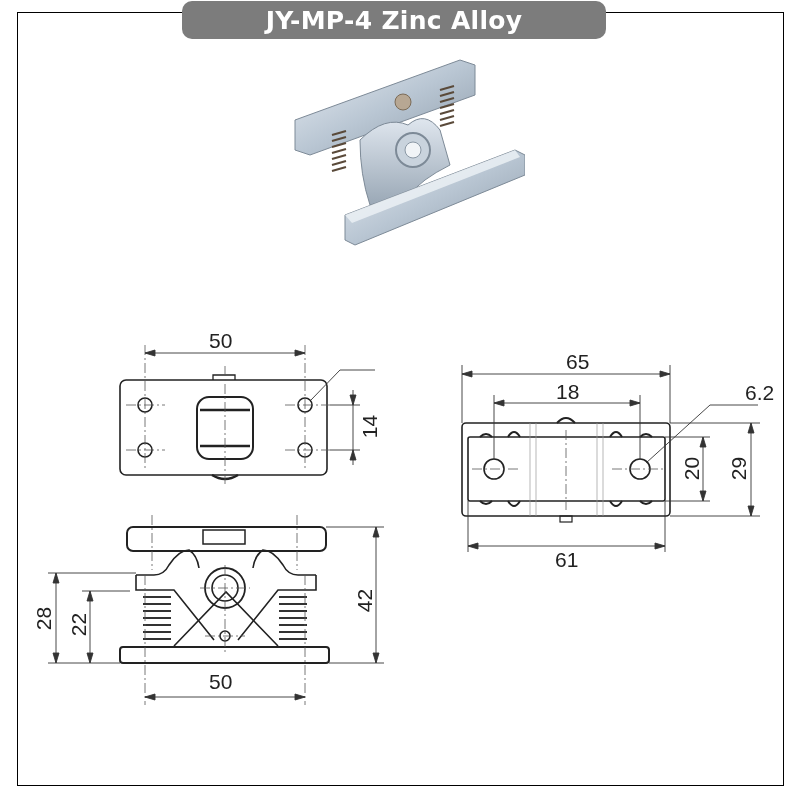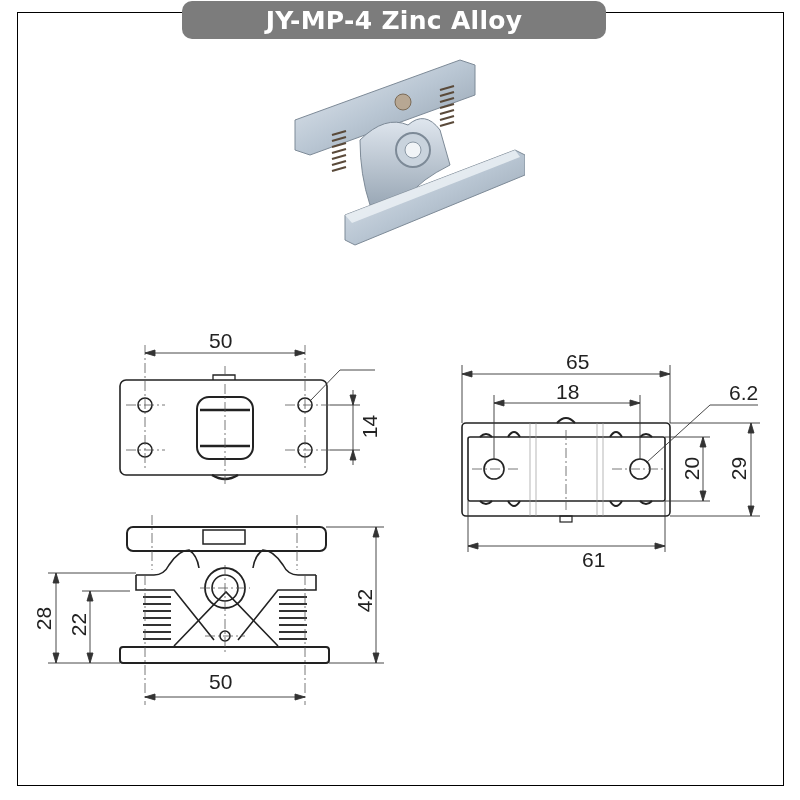--- a/index.html
+++ b/index.html
@@ -227,21 +227,21 @@
         <polygon points="305,697 295,694 295,700" fill="#333"></polygon>
     </g>
   </g>
 </svg>
 
 <span class="dim" style="left:209px;top:330px;">50</span>
 <span class="dim rot" style="left:358px;top:416px;">14</span>
 
 <span class="dim" style="left:556px;top:351px;margin-left:10px;">65</span>
 <span class="dim" style="left:556px;top:381px;">18</span>
-<span class="dim" style="left:729px;top:382px;">6.2</span>
-<span class="dim" style="left:555px;top:549px;margin-left:27px;">61</span>
+<span class="dim" style="left:745px;top:382px;">6.2</span>
+<span class="dim" style="left:555px;top:549px;">61</span>
 <span class="dim rot" style="left:680px;top:458px;">20</span>
 <span class="dim rot" style="left:727px;top:458px;">29</span>
 
 <span class="dim rot" style="left:32px;top:608px;">28</span>
 <span class="dim rot" style="left:67px;top:614px;">22</span>
 <span class="dim rot" style="left:353px;top:590px;">42</span>
 <span class="dim" style="left:209px;top:671px;">50</span>
 
 </body></html>

